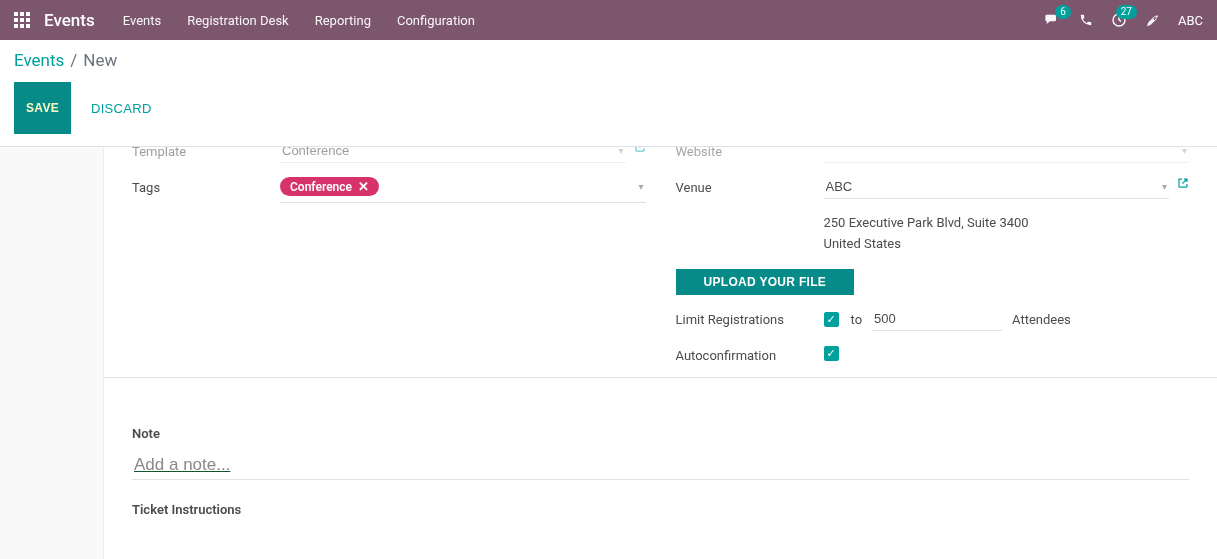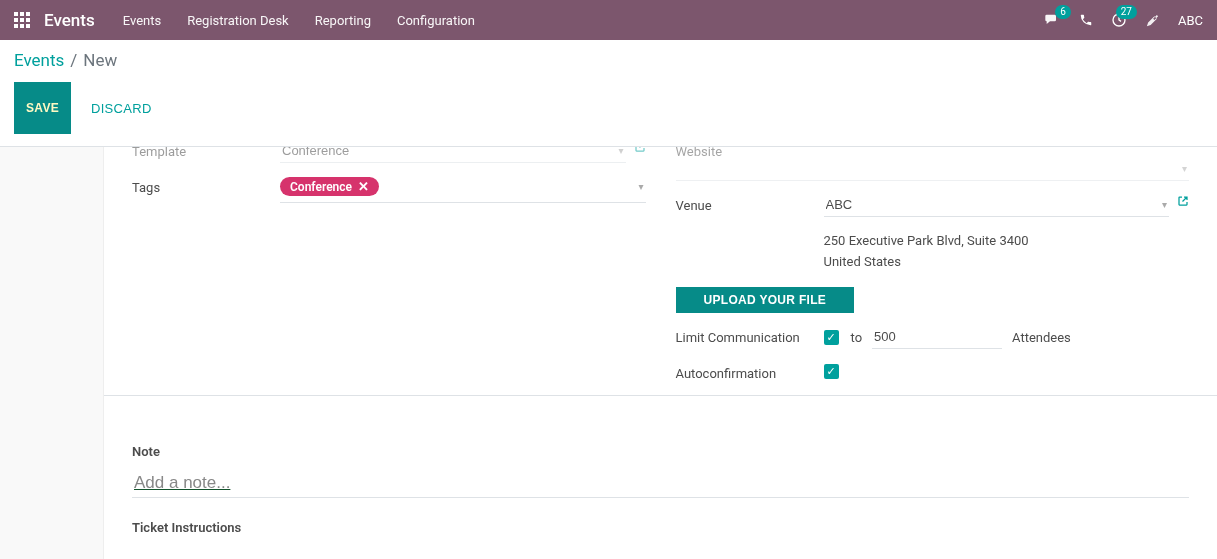--- a/index.html
+++ b/index.html
@@ -237,21 +237,21 @@
             <span class="tag-chip">
               <span>Conference</span>
               <span class="x">✕</span>
             </span>
             <span class="caret">▾</span>
           </div>
         </div>
       </div>
 
       <div class="col">
-        <div class="field-row" style="opacity:.5; margin-top:-2px;flex-direction:column;">
+        <div class="field-row" style="opacity:.5; margin-top:-2px;">
           <div class="field-label">Website</div>
           <div class="field-value">
             <input class="input-line" style="">
             <span class="caret">▾</span>
           </div>
         </div>
 
         <div class="field-row">
           <div class="field-label">Venue</div>
           <div class="field-value">
@@ -273,21 +273,21 @@
           </div>
         </div>
 
         <div class="field-row">
           <div class="field-value">
             <button class="btn-upload">UPLOAD YOUR FILE</button>
           </div>
         </div>
 
         <div class="field-row">
-          <div class="field-label">Limit Communication</div>
+          <div class="field-label">Limit Registrations</div>
           <div class="field-value limit-row">
             <span class="chk">✓</span>
             <span>to</span>
             <input class="input-line limit-input" value="500" style="">
             <span>Attendees</span>
           </div>
         </div>
 
         <div class="field-row">
           <div class="field-label">Autoconfirmation</div>

